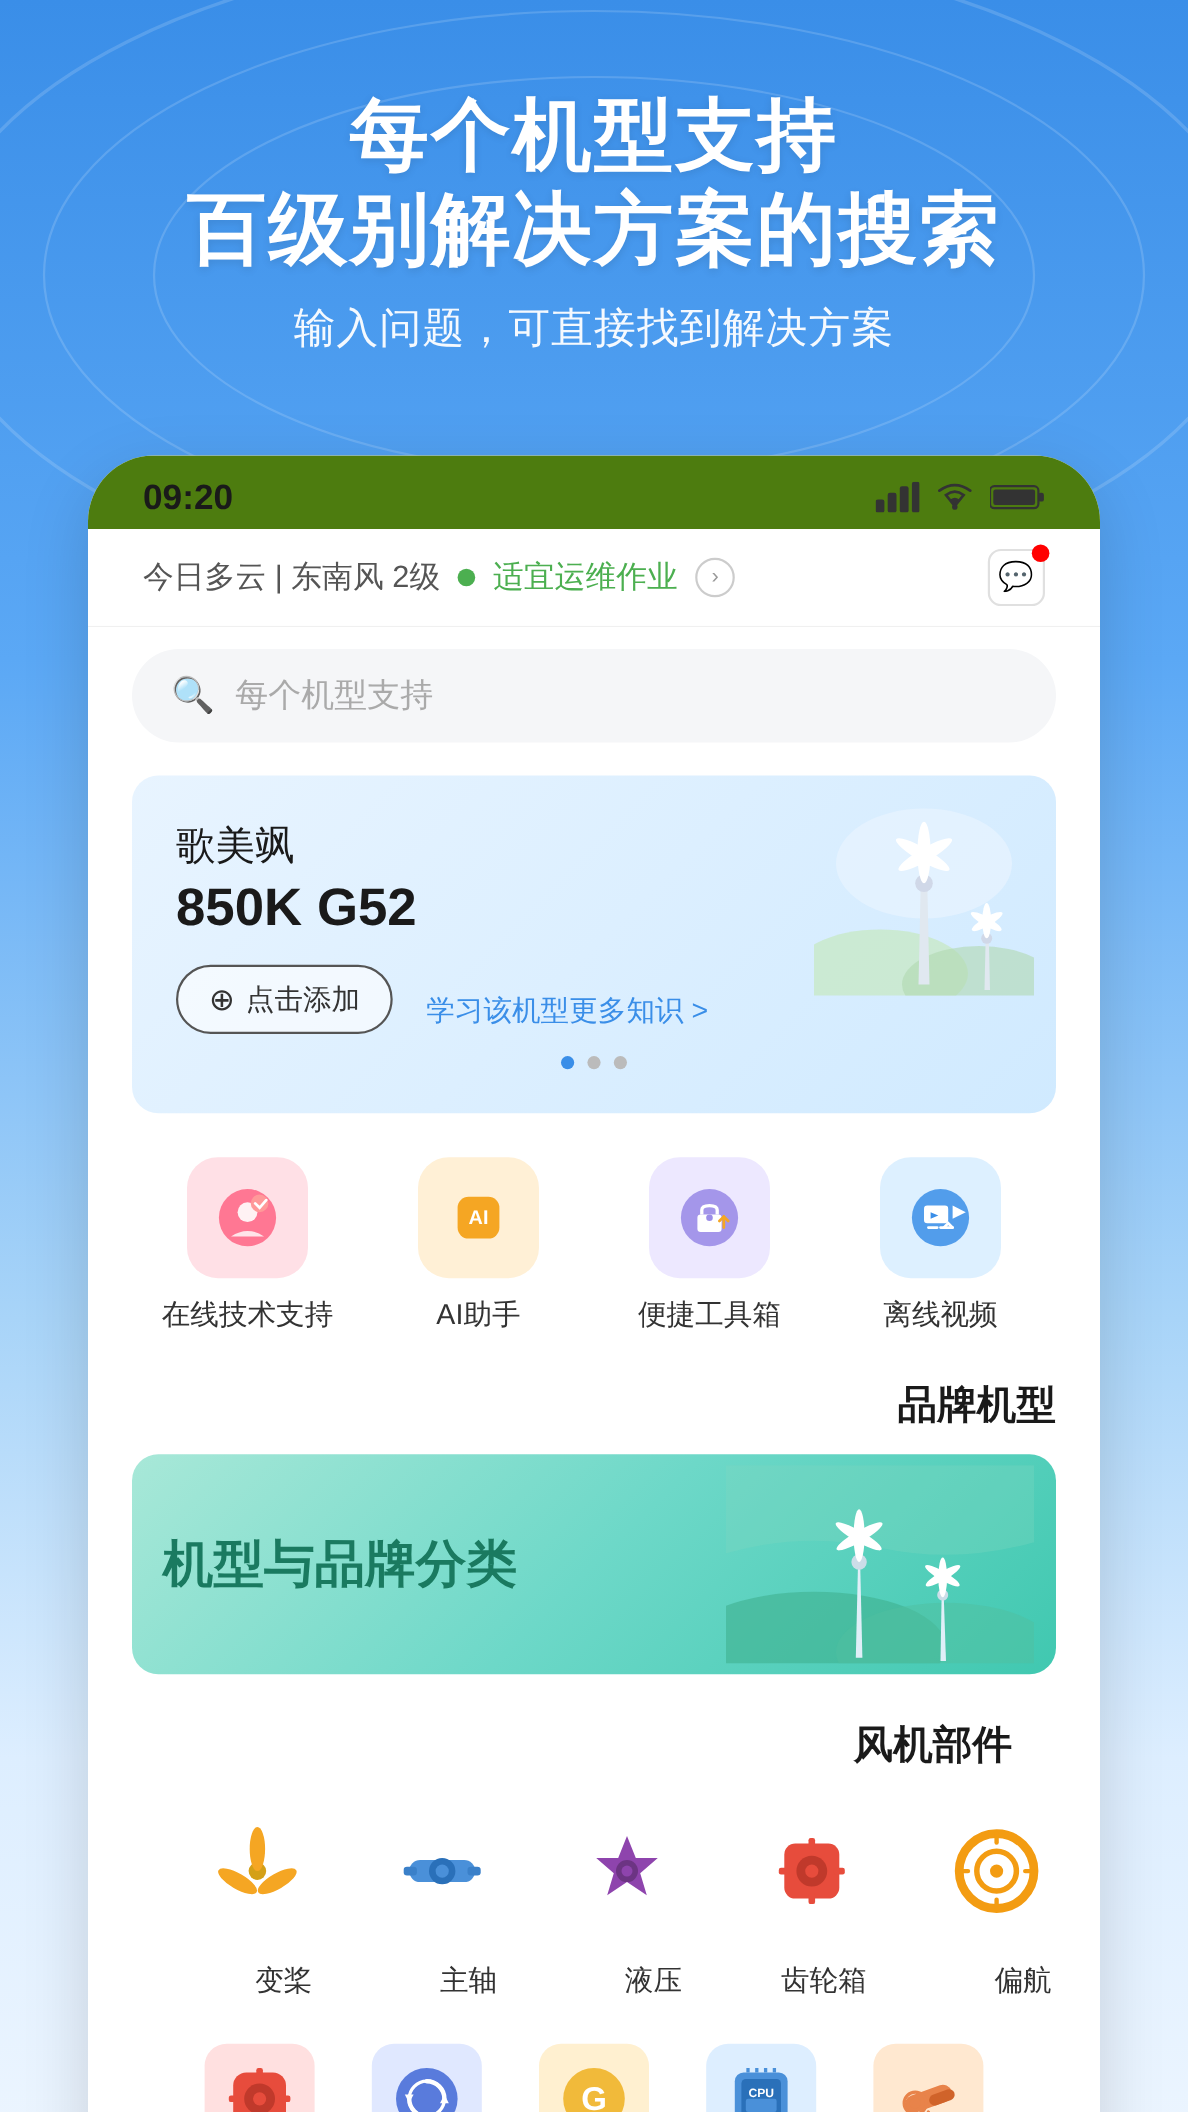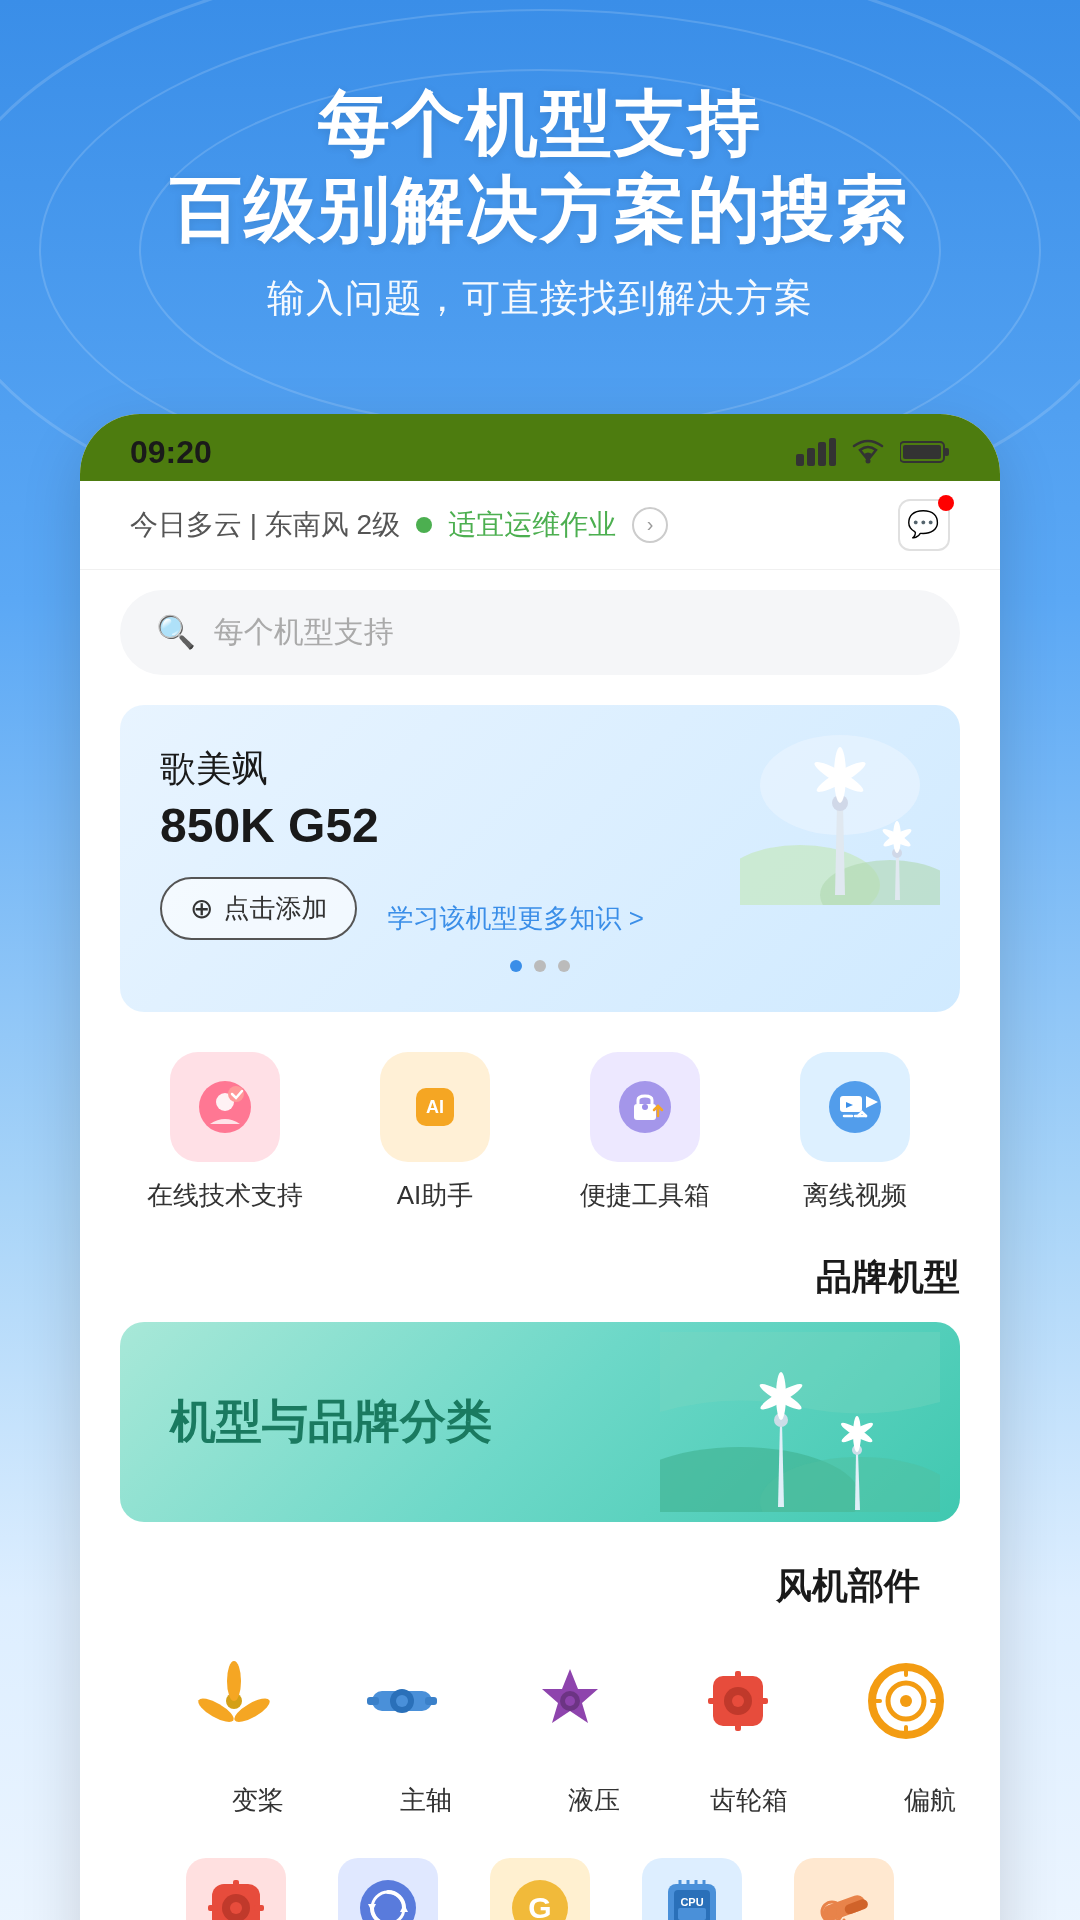--- a/index.html
+++ b/index.html
@@ -231,21 +231,21 @@
       font-weight: 700;
       color: #1a1a1a;
       text-align: right;
     }
 
     
     .brand-card {
       margin: 0 40px 30px;
       background: linear-gradient(135deg, #a8e8d8 0%, #6dd8c8 50%, #40c8b0 100%);
       border-radius: 24px;
-      padding: 50px 50px;
+      padding: 50px 28px;
       position: relative;
       overflow: hidden;
       min-height: 200px;
       display: flex;
       align-items: center;
     }
     .brand-card-text {
       font-size: 46px;
       font-weight: 700;
       color: #1a7a60;

